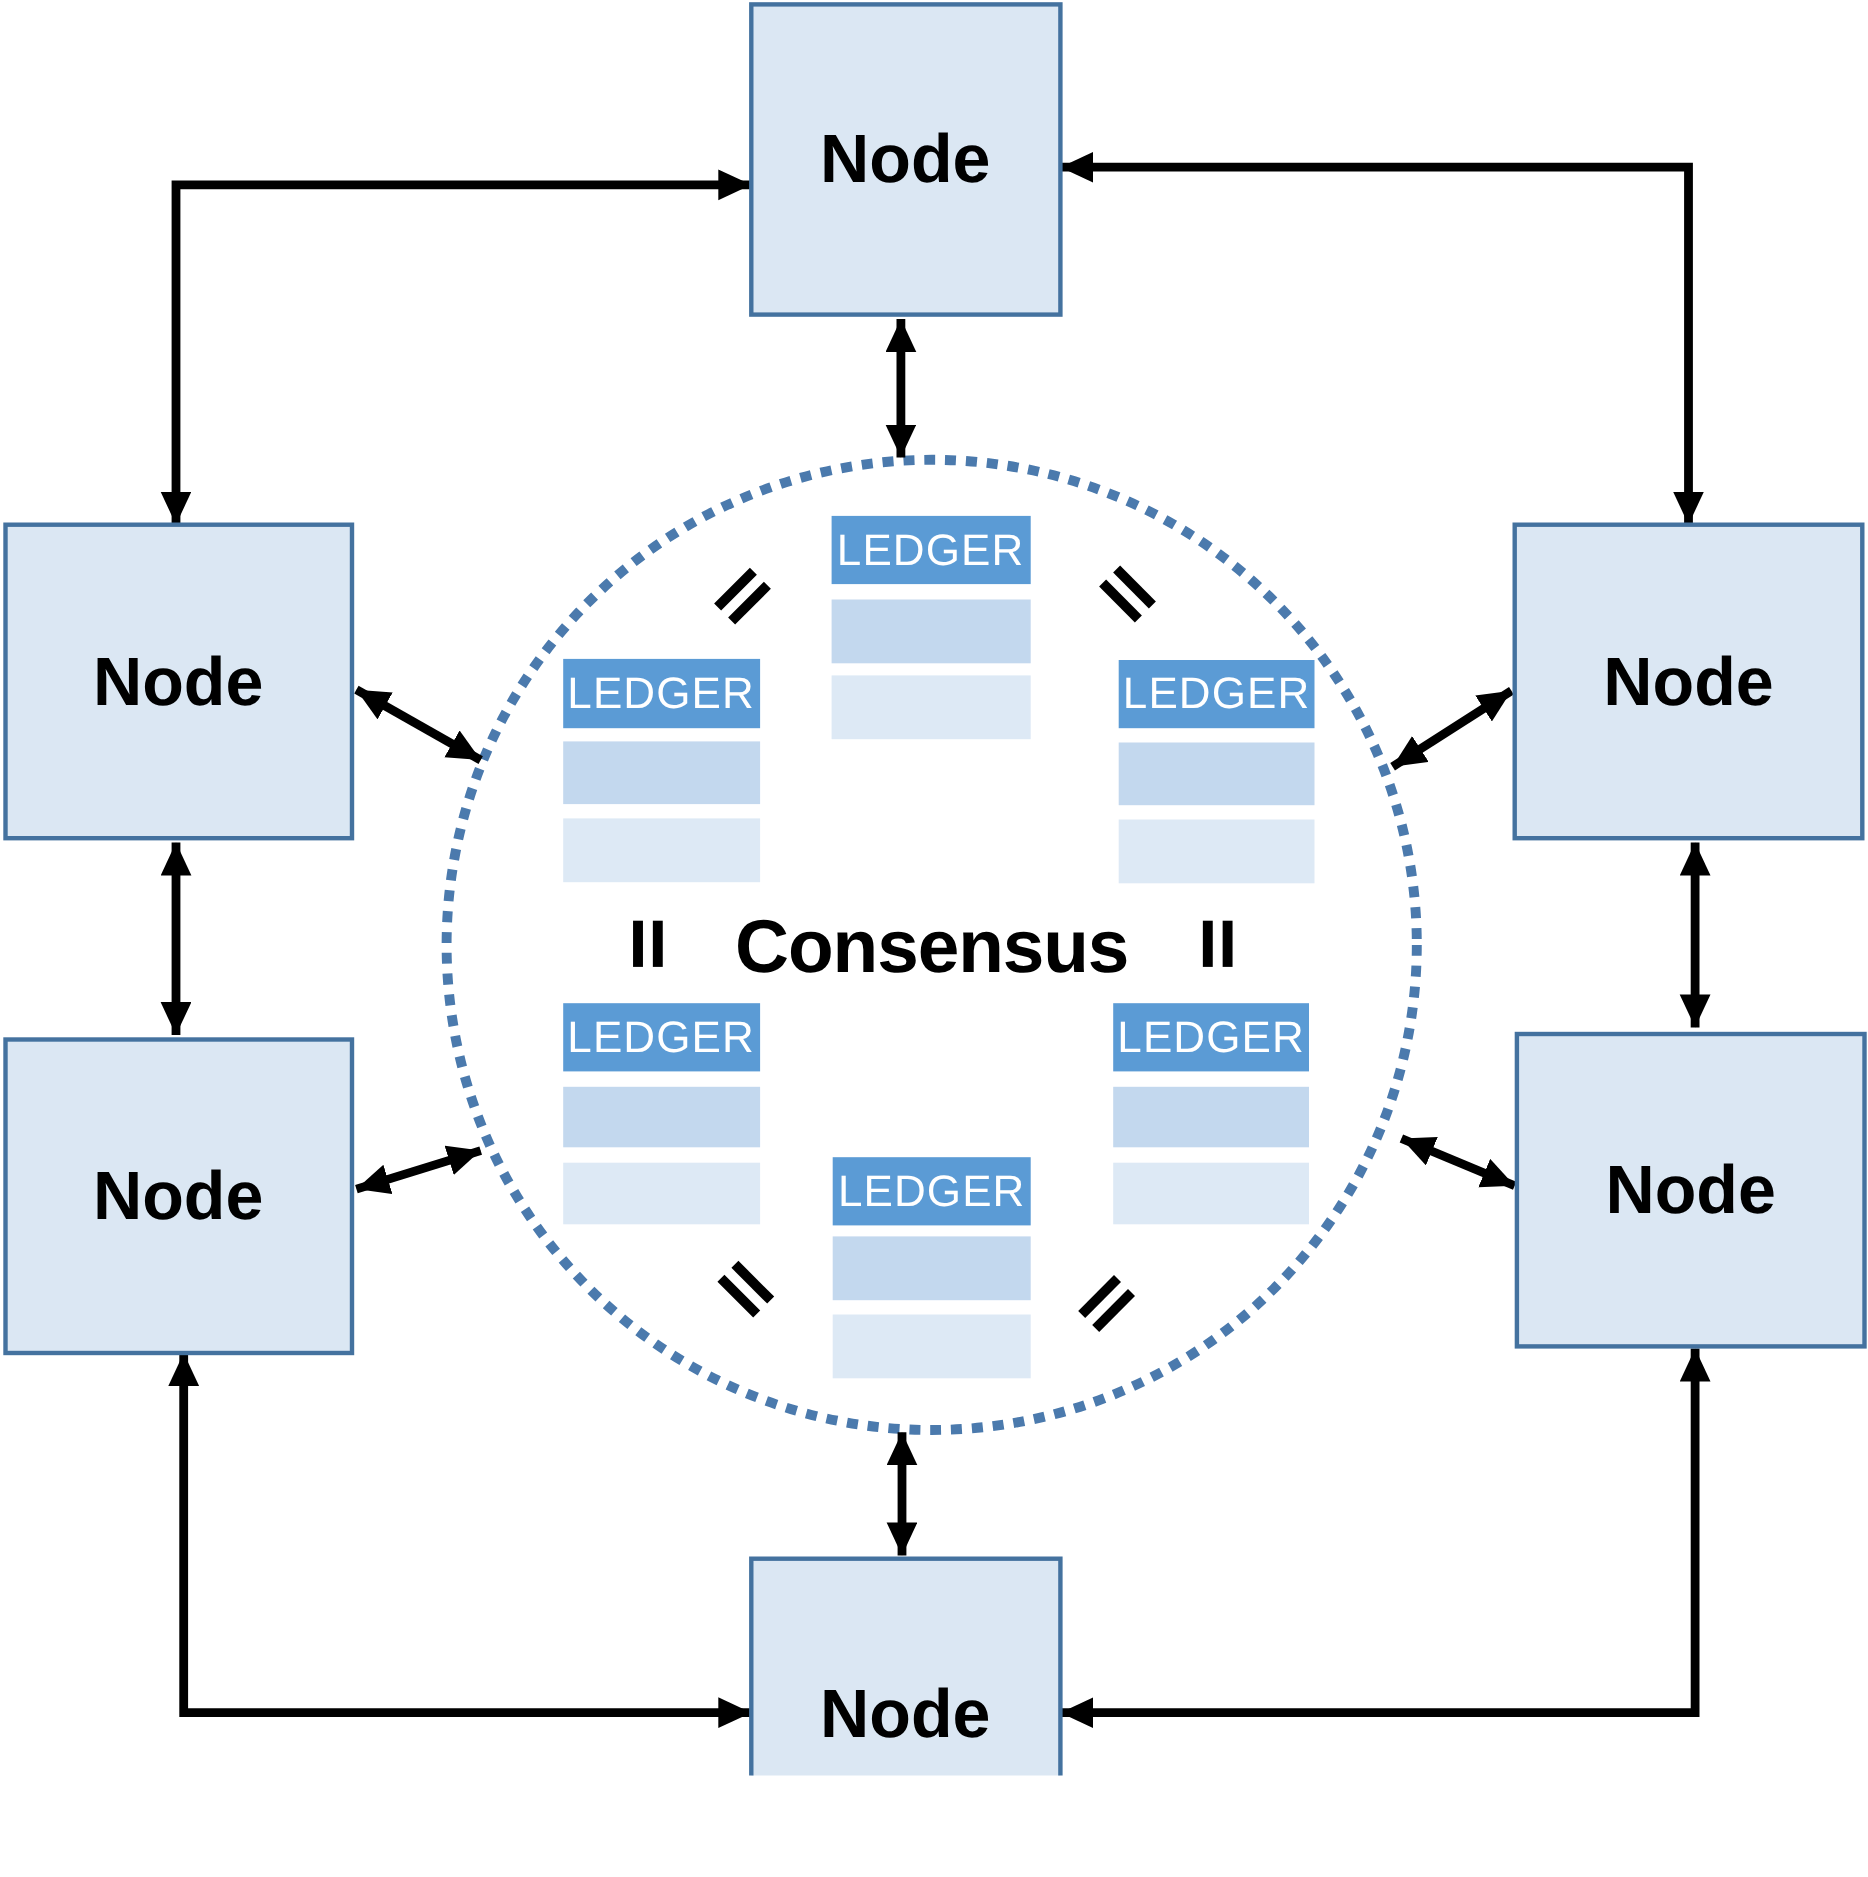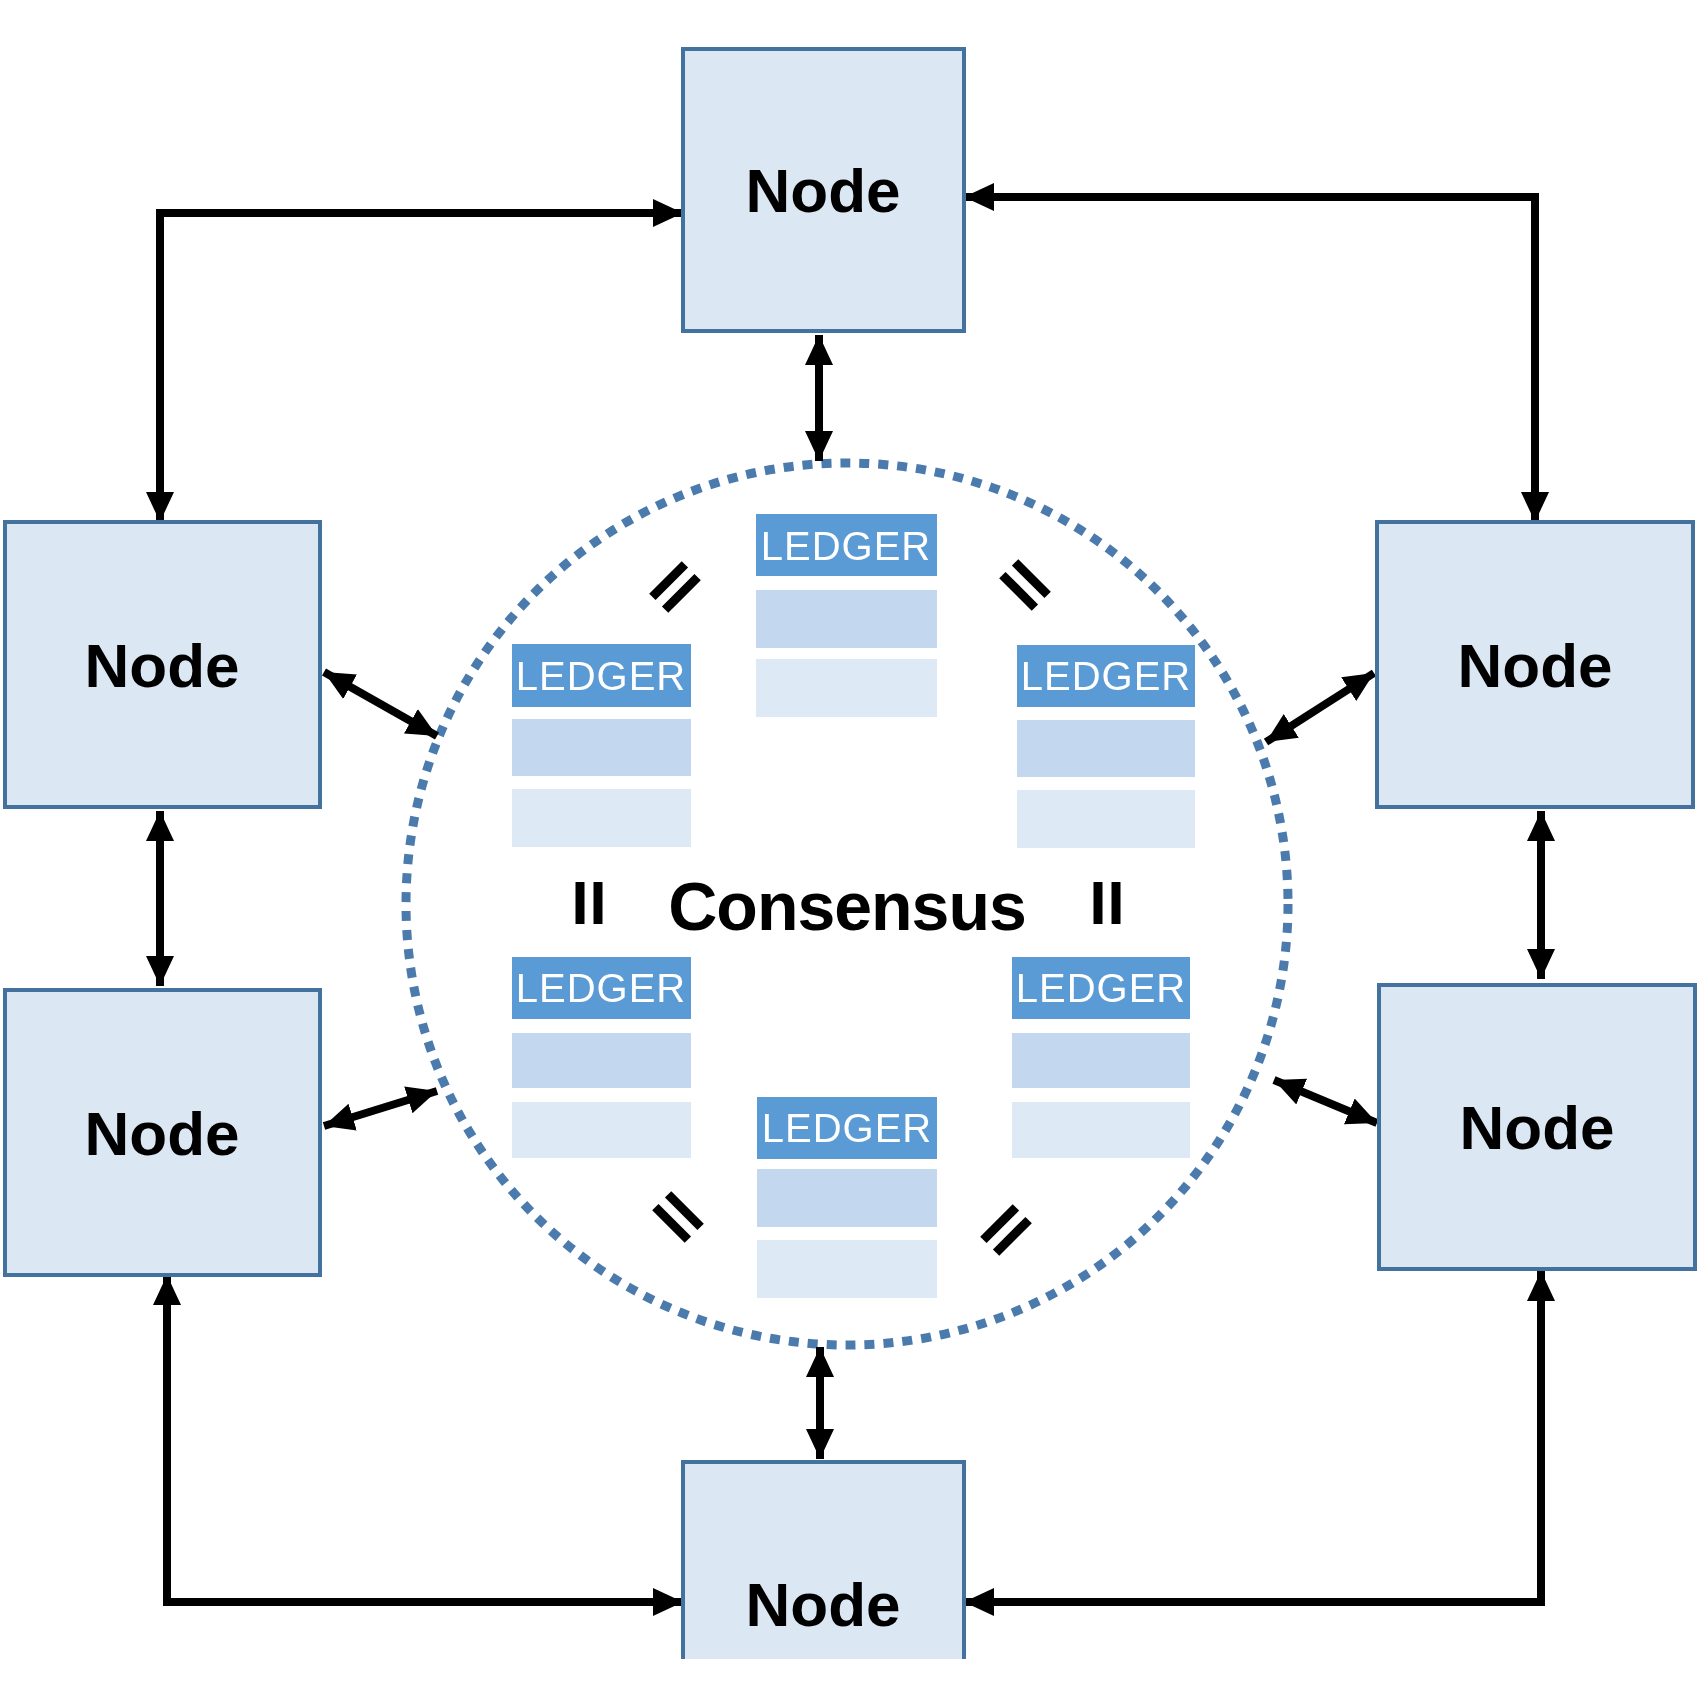--- a/index.html
+++ b/index.html
@@ -1,16 +1,16 @@
 <!DOCTYPE html>
 <html><head>
 <meta charset="utf-8">
 <style>
   html, body { margin: 0; padding: 0; background: #ffffff; }
-  .stage { width: 1698px; height: 1614px; position: relative; margin-top: 45px; }
+  .stage { width: 1698px; height: 1614px; position: relative; }
   svg { display: block; }
   text { font-family: "Liberation Sans", sans-serif; }
   .node-label { font-size: 62px; font-weight: 700; }
   .consensus-label { font-size: 68px; font-weight: 700; letter-spacing: -1px; }
   .ledger-title { font-size: 40px; font-weight: 400; letter-spacing: 1px; }
   .arrow { fill: none; stroke-width: 8; }
   .eq-line { stroke-width: 9; }
   .dotted-circle { fill: none; stroke-width: 9; stroke-dasharray: 10 9; }
   .node-box { stroke-width: 4; }
 </style>

